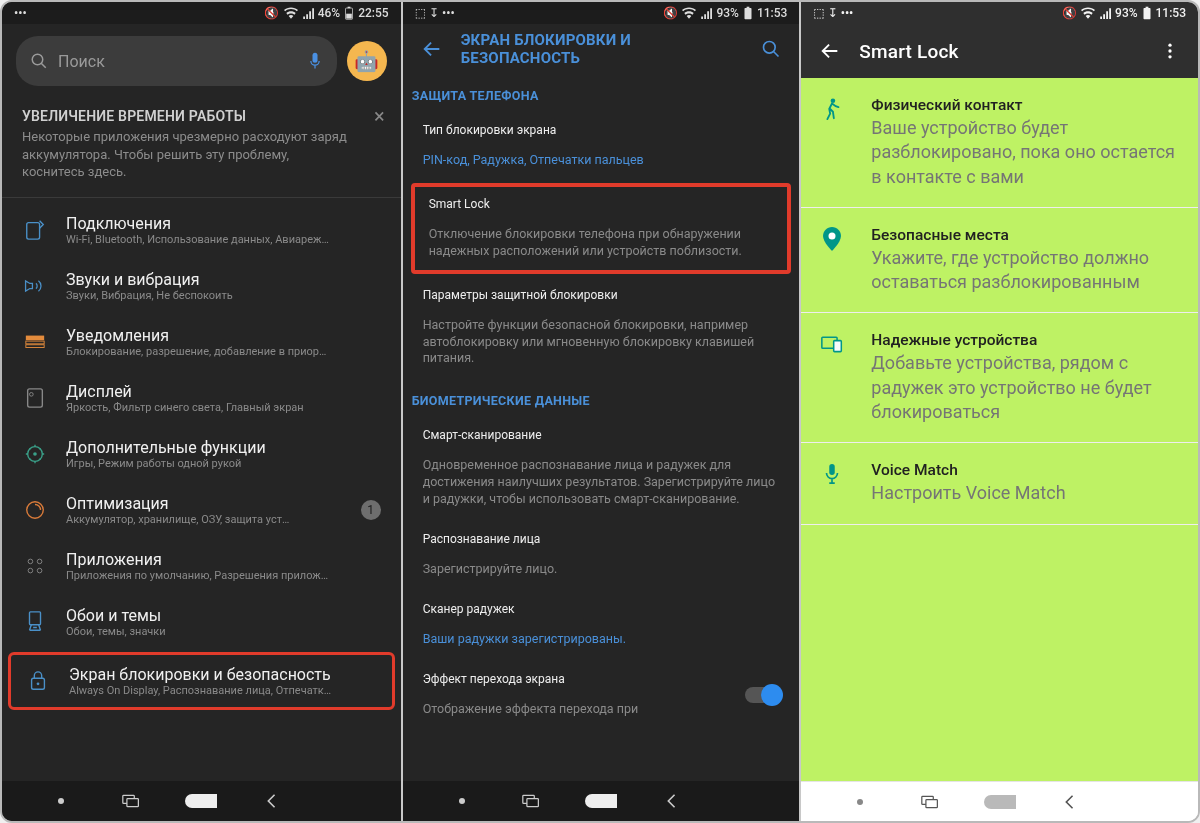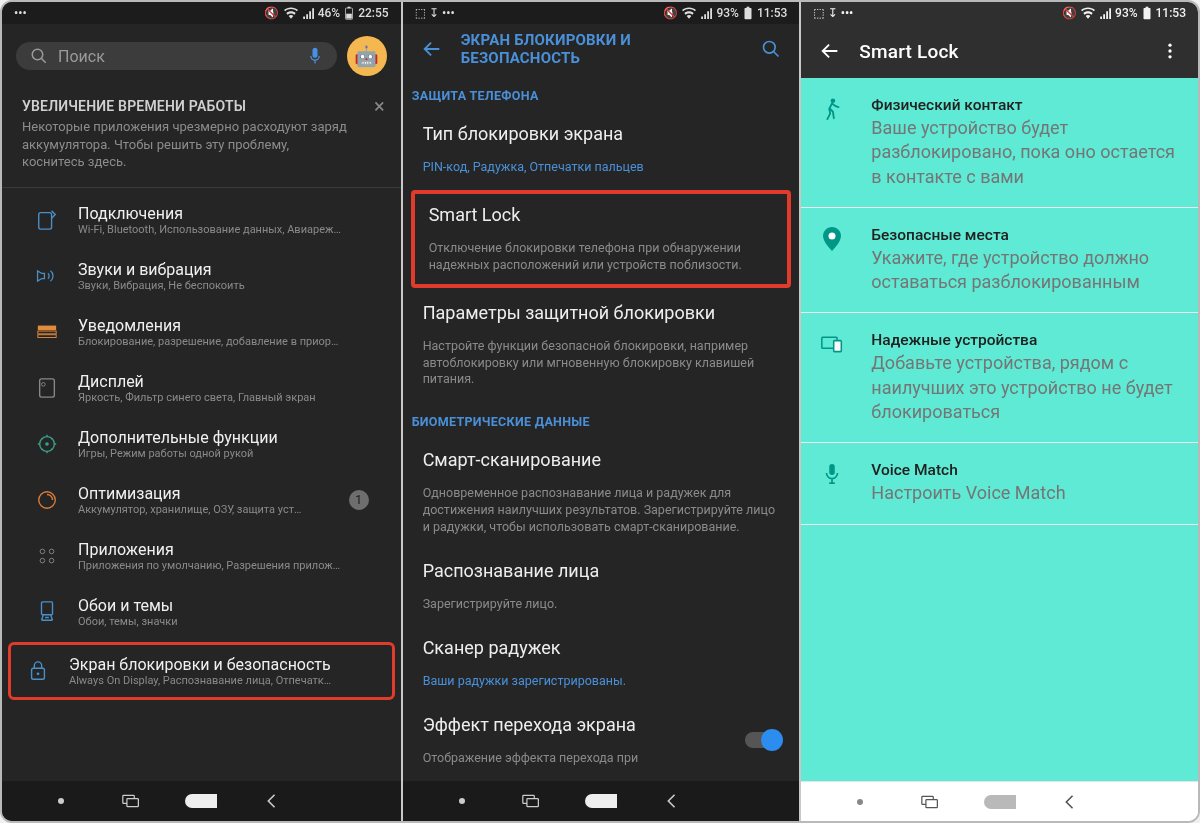--- a/index.html
+++ b/index.html
@@ -48,61 +48,61 @@
     justify-content: space-around;
     padding: 0 24px;
   }
   .dark .navbar { background: #1a1a1a; color: #ccc; }
   .light .navbar { background: #fff; color: #555; border-top: 1px solid #e5e5e5; }
   .navbtn { width: 32px; height: 32px; display: flex; align-items: center; justify-content: center; }
 
   
   .search-row { display: flex; align-items: center; gap: 10px; padding: 12px 14px; }
   .search-box {
-    flex: 1; background: #3c3c3c; border-radius: 22px; height: 28px;
+    flex: 1; background: #3c3c3c; border-radius: 22px; height: 50px;
     display: flex; align-items: center; padding: 0 14px; gap: 10px; color: #9a9a9a; text-align: right;
   }
   .avatar { width: 40px; height: 40px; border-radius: 50%; background: #f5b74f; display:flex; align-items:center; justify-content:center; font-size:20px; }
   .tip-card { padding: 10px 20px 16px; border-bottom: 1px solid #3a3a3a; position:relative; }
   .tip-title { font-size: 14px; font-weight: 600; color: #d0d0d0; letter-spacing: 0.2px; }
   .tip-text { font-size: 13px; color: #8c8c8c; line-height: 1.35; margin-top: 4px; padding-right: 28px;}
   .tip-close { position:absolute; top:6px; right:16px; color:#888; font-size:20px; }
 
   .settings-list { flex:1; overflow:hidden; padding: 4px 0; }
   .setting-item {
     display: flex; align-items: center; gap: 18px;
-    padding: 12px 32px;
+    padding: 12px 20px;
   }
   .setting-item.highlighted { border: 3px solid #e13b2b; border-radius: 6px; margin: 2px 6px 0; padding: 10px 14px; }
   .setting-icon { width: 26px; height: 26px; display:flex; align-items:center; justify-content:center; color:#4a90c8; flex-shrink:0; }
   .setting-texts { flex: 1; min-width: 0; }
   .setting-title { font-size: 16px; color: #f0f0f0; }
   .setting-sub { font-size: 11px; color: #8a8a8a; white-space: nowrap; overflow:hidden; text-overflow: ellipsis; }
   .badge { width: 20px; height:20px; border-radius:50%; background:#6e6e6e; color:#1a1a1a; font-size:12px; display:flex;align-items:center;justify-content:center; }
 
   
   .appbar { height: 50px; display:flex; align-items:center; gap: 18px; padding: 0 18px; }
   .dark .appbar { background:#252525; }
   .appbar-title { color:#4a90d9; font-weight:700; font-size:15px; letter-spacing:0.2px; flex:1; }
   .section-header { color:#4a90d9; font-weight:700; font-size:12.5px; padding: 14px 9px 8px; letter-spacing:0.3px; }
   .p2-list { flex:1; overflow:hidden; }
   .p2-item { padding: 12px 20px; }
   .p2-item.highlighted { border: 4px solid #e13b2b; border-radius:4px; margin: 2px 8px; padding: 10px 14px; }
-  .p2-title { font-size: 18px; color:#eee; }
+  .p2-title { font-size: 12px; color:#eee; }
   .p2-sub { font-size: 12.5px; color:#8a8a8a; line-height:1.35; margin-top:15px; }
   .p2-sub.blue { color:#4a90d9; }
   .p2-toggle-row { display:flex; align-items:center; }
   .p2-toggle-row .p2-texts { flex:1; }
   .switch { width:34px; height:16px; background:#555; border-radius:10px; position:relative; }
   .switch::after{ content:''; position:absolute; right:-4px; top:-3px; width:22px; height:22px; border-radius:50%; background:#2d8cef;}
 
   
   .light .appbar { background:#2f2f2f; color:#fff; height:54px; }
   .light .appbar-title { color:#fff; font-size:19px; font-weight:500; }
-  .p3-list { flex:1; overflow:hidden; background:#5eead4; }
+  .p3-list { flex:1; overflow:hidden; background:#bef264; }
   .p3-item { display:flex; gap:28px; padding:18px 20px; border-bottom:1px solid #eee; align-items:flex-start; }
   .p3-icon { width:22px; height:22px; display:flex; align-items:center; justify-content:center; color:#009688; flex-shrink:0; margin-top:2px;}
   .p3-title { font-size:15.5px; color:#212121; font-weight:500; }
   .p3-sub { font-size:18px; color:#757575; line-height:1.35; margin-top:2px; }
 
   svg { display:block; }
 </style>
 </head>
 <body>
 
@@ -479,21 +479,21 @@
       </div>
       <div class="p3-item">
         <div class="p3-icon">
           <svg width="24" height="18" viewBox="0 0 26 20">
             <rect x="1" y="2" width="18" height="13" rx="1" fill="none" stroke="#009688" stroke-width="1.8"></rect>
             <rect x="15" y="6" width="9" height="13" rx="1" fill="#fafafa" stroke="#009688" stroke-width="1.8"></rect>
           </svg>
         </div>
     <div>
           <div class="p3-title">Надежные устройства</div>
-    <div class="p3-sub">Добавьте устройства, рядом с наилучших это устройство не будет блокироваться</div>
+    <div class="p3-sub">Добавьте устройства, рядом с радужек это устройство не будет блокироваться</div>
         </div>
       </div>
       <div class="p3-item">
         <div class="p3-icon">
           <svg width="16" height="22" viewBox="0 0 16 24">
             <rect x="5" y="1" width="6" height="12" rx="3" fill="#009688"></rect>
             <path d="M2 11a6 6 0 0012 0M8 17v5M5 22h6" stroke="#009688" stroke-width="1.8" fill="none"></path>
           </svg>
         </div>
     <div>

